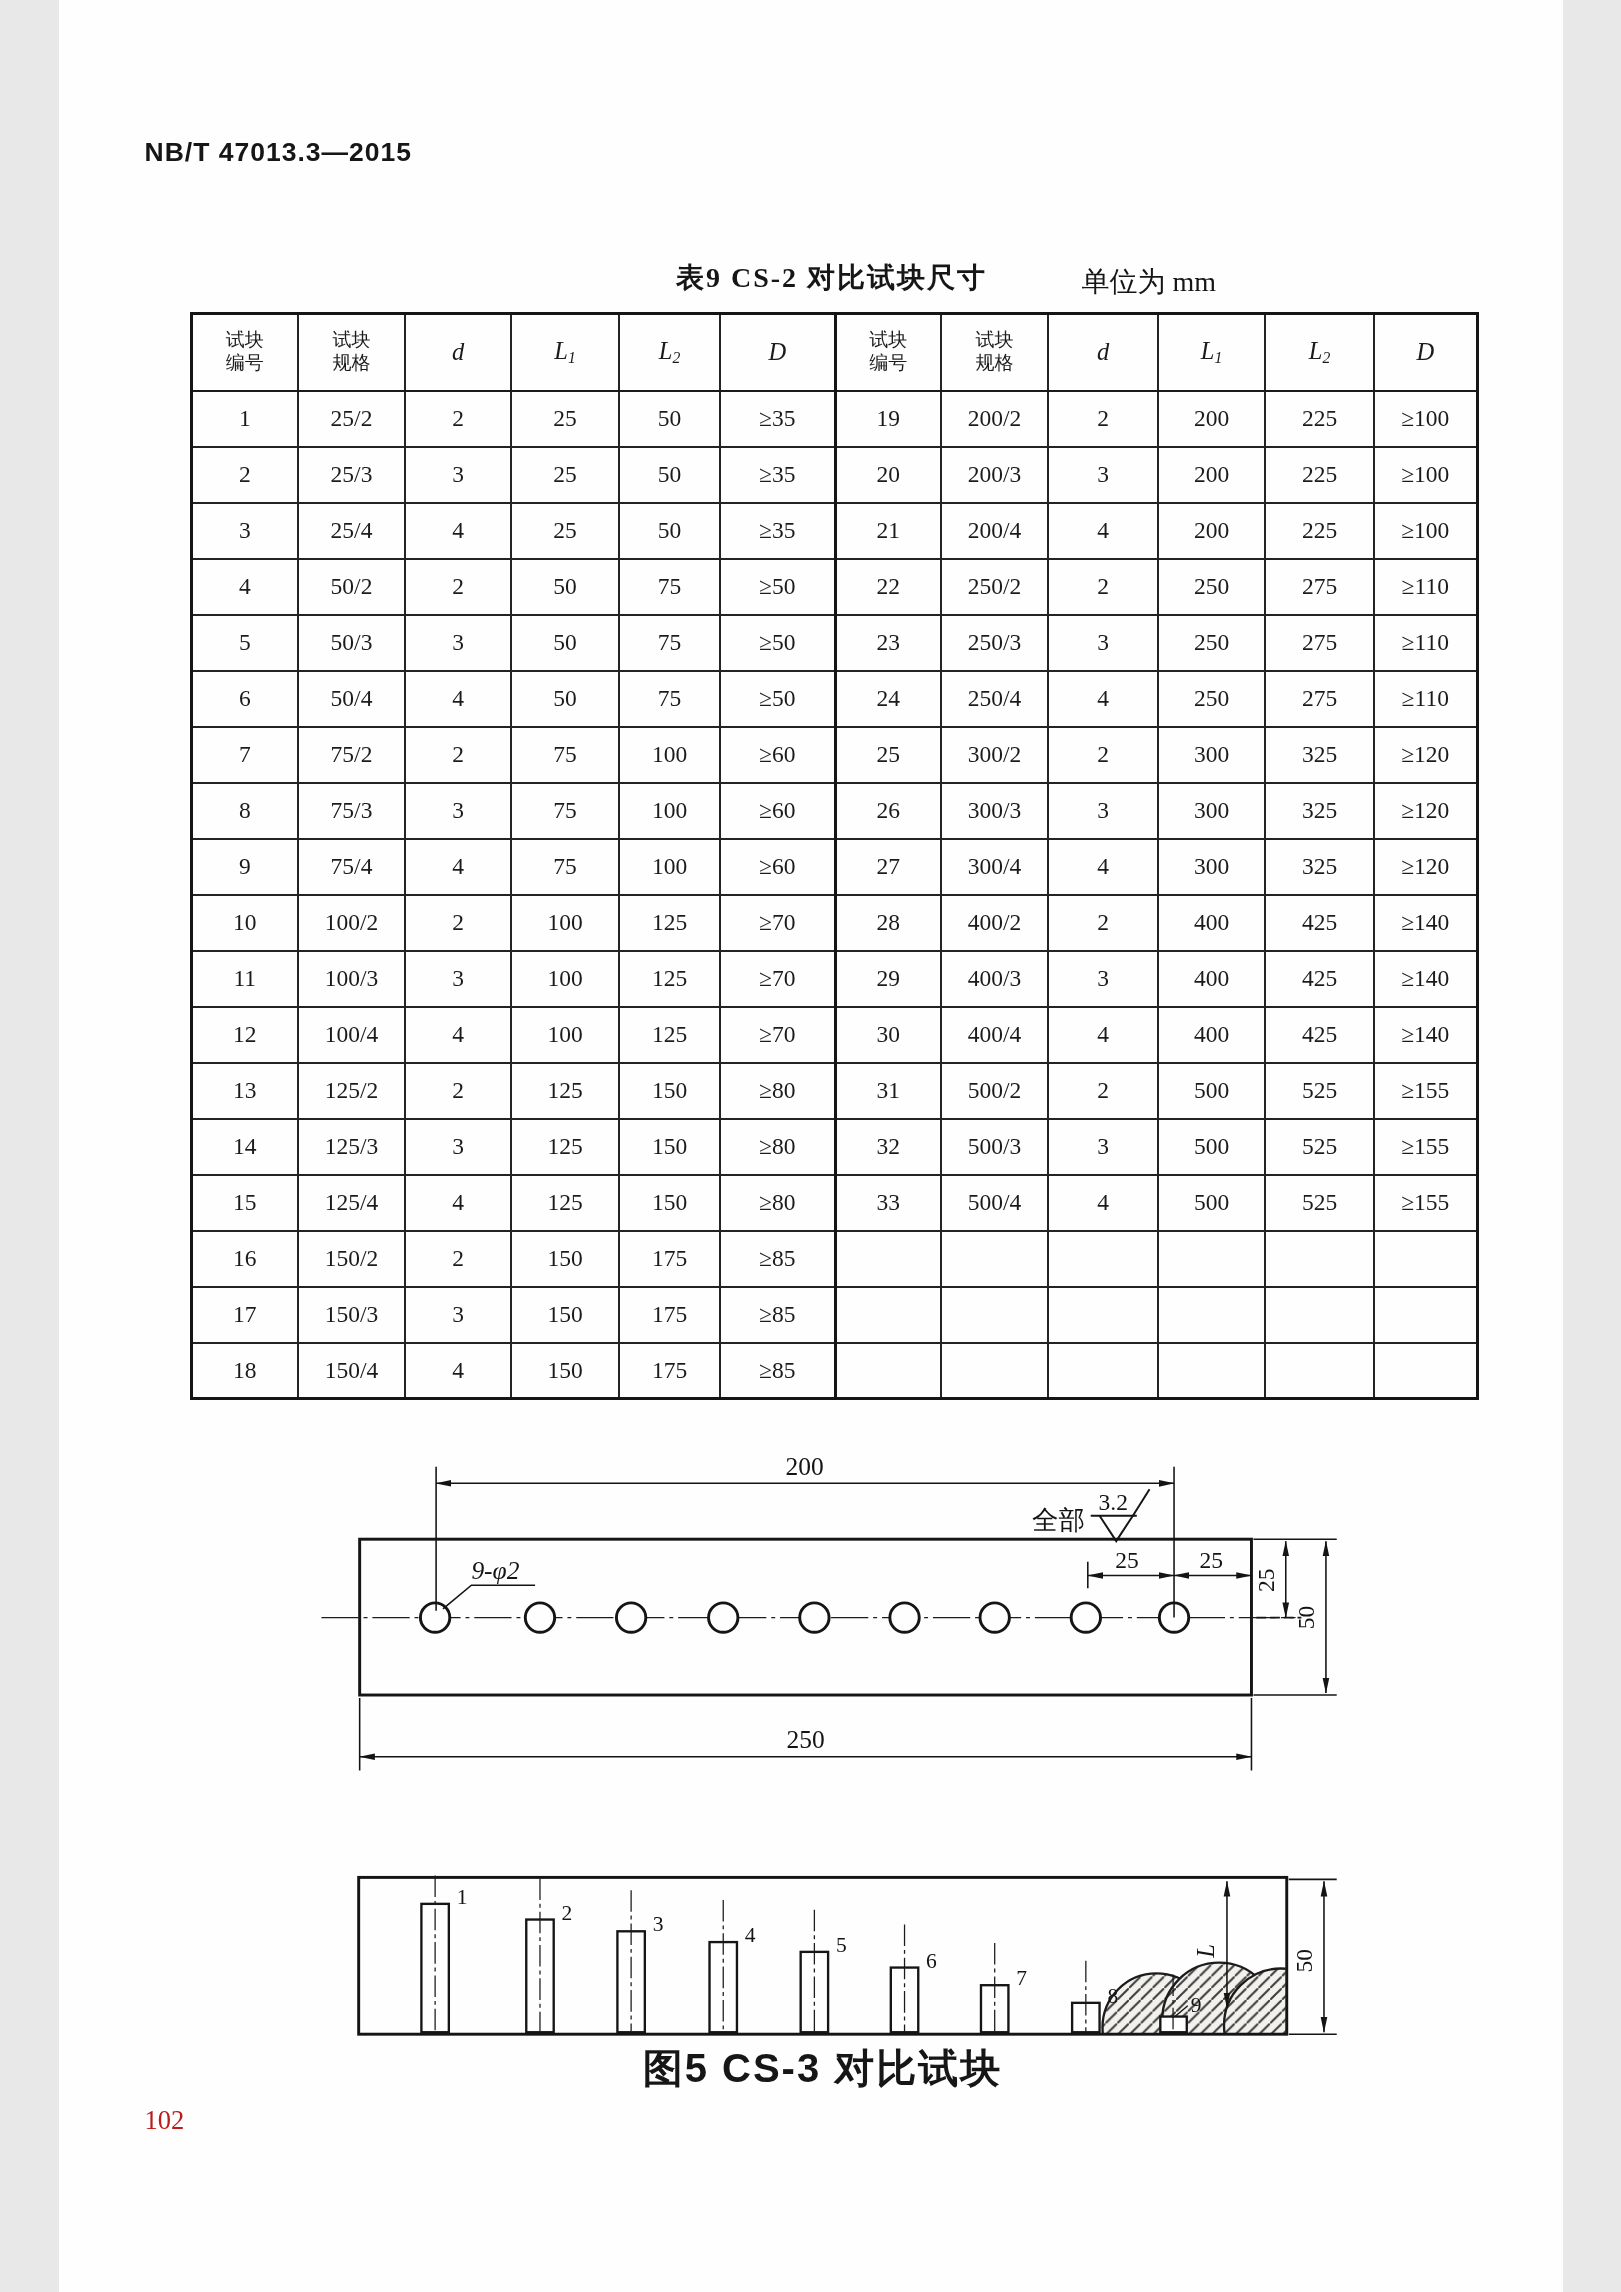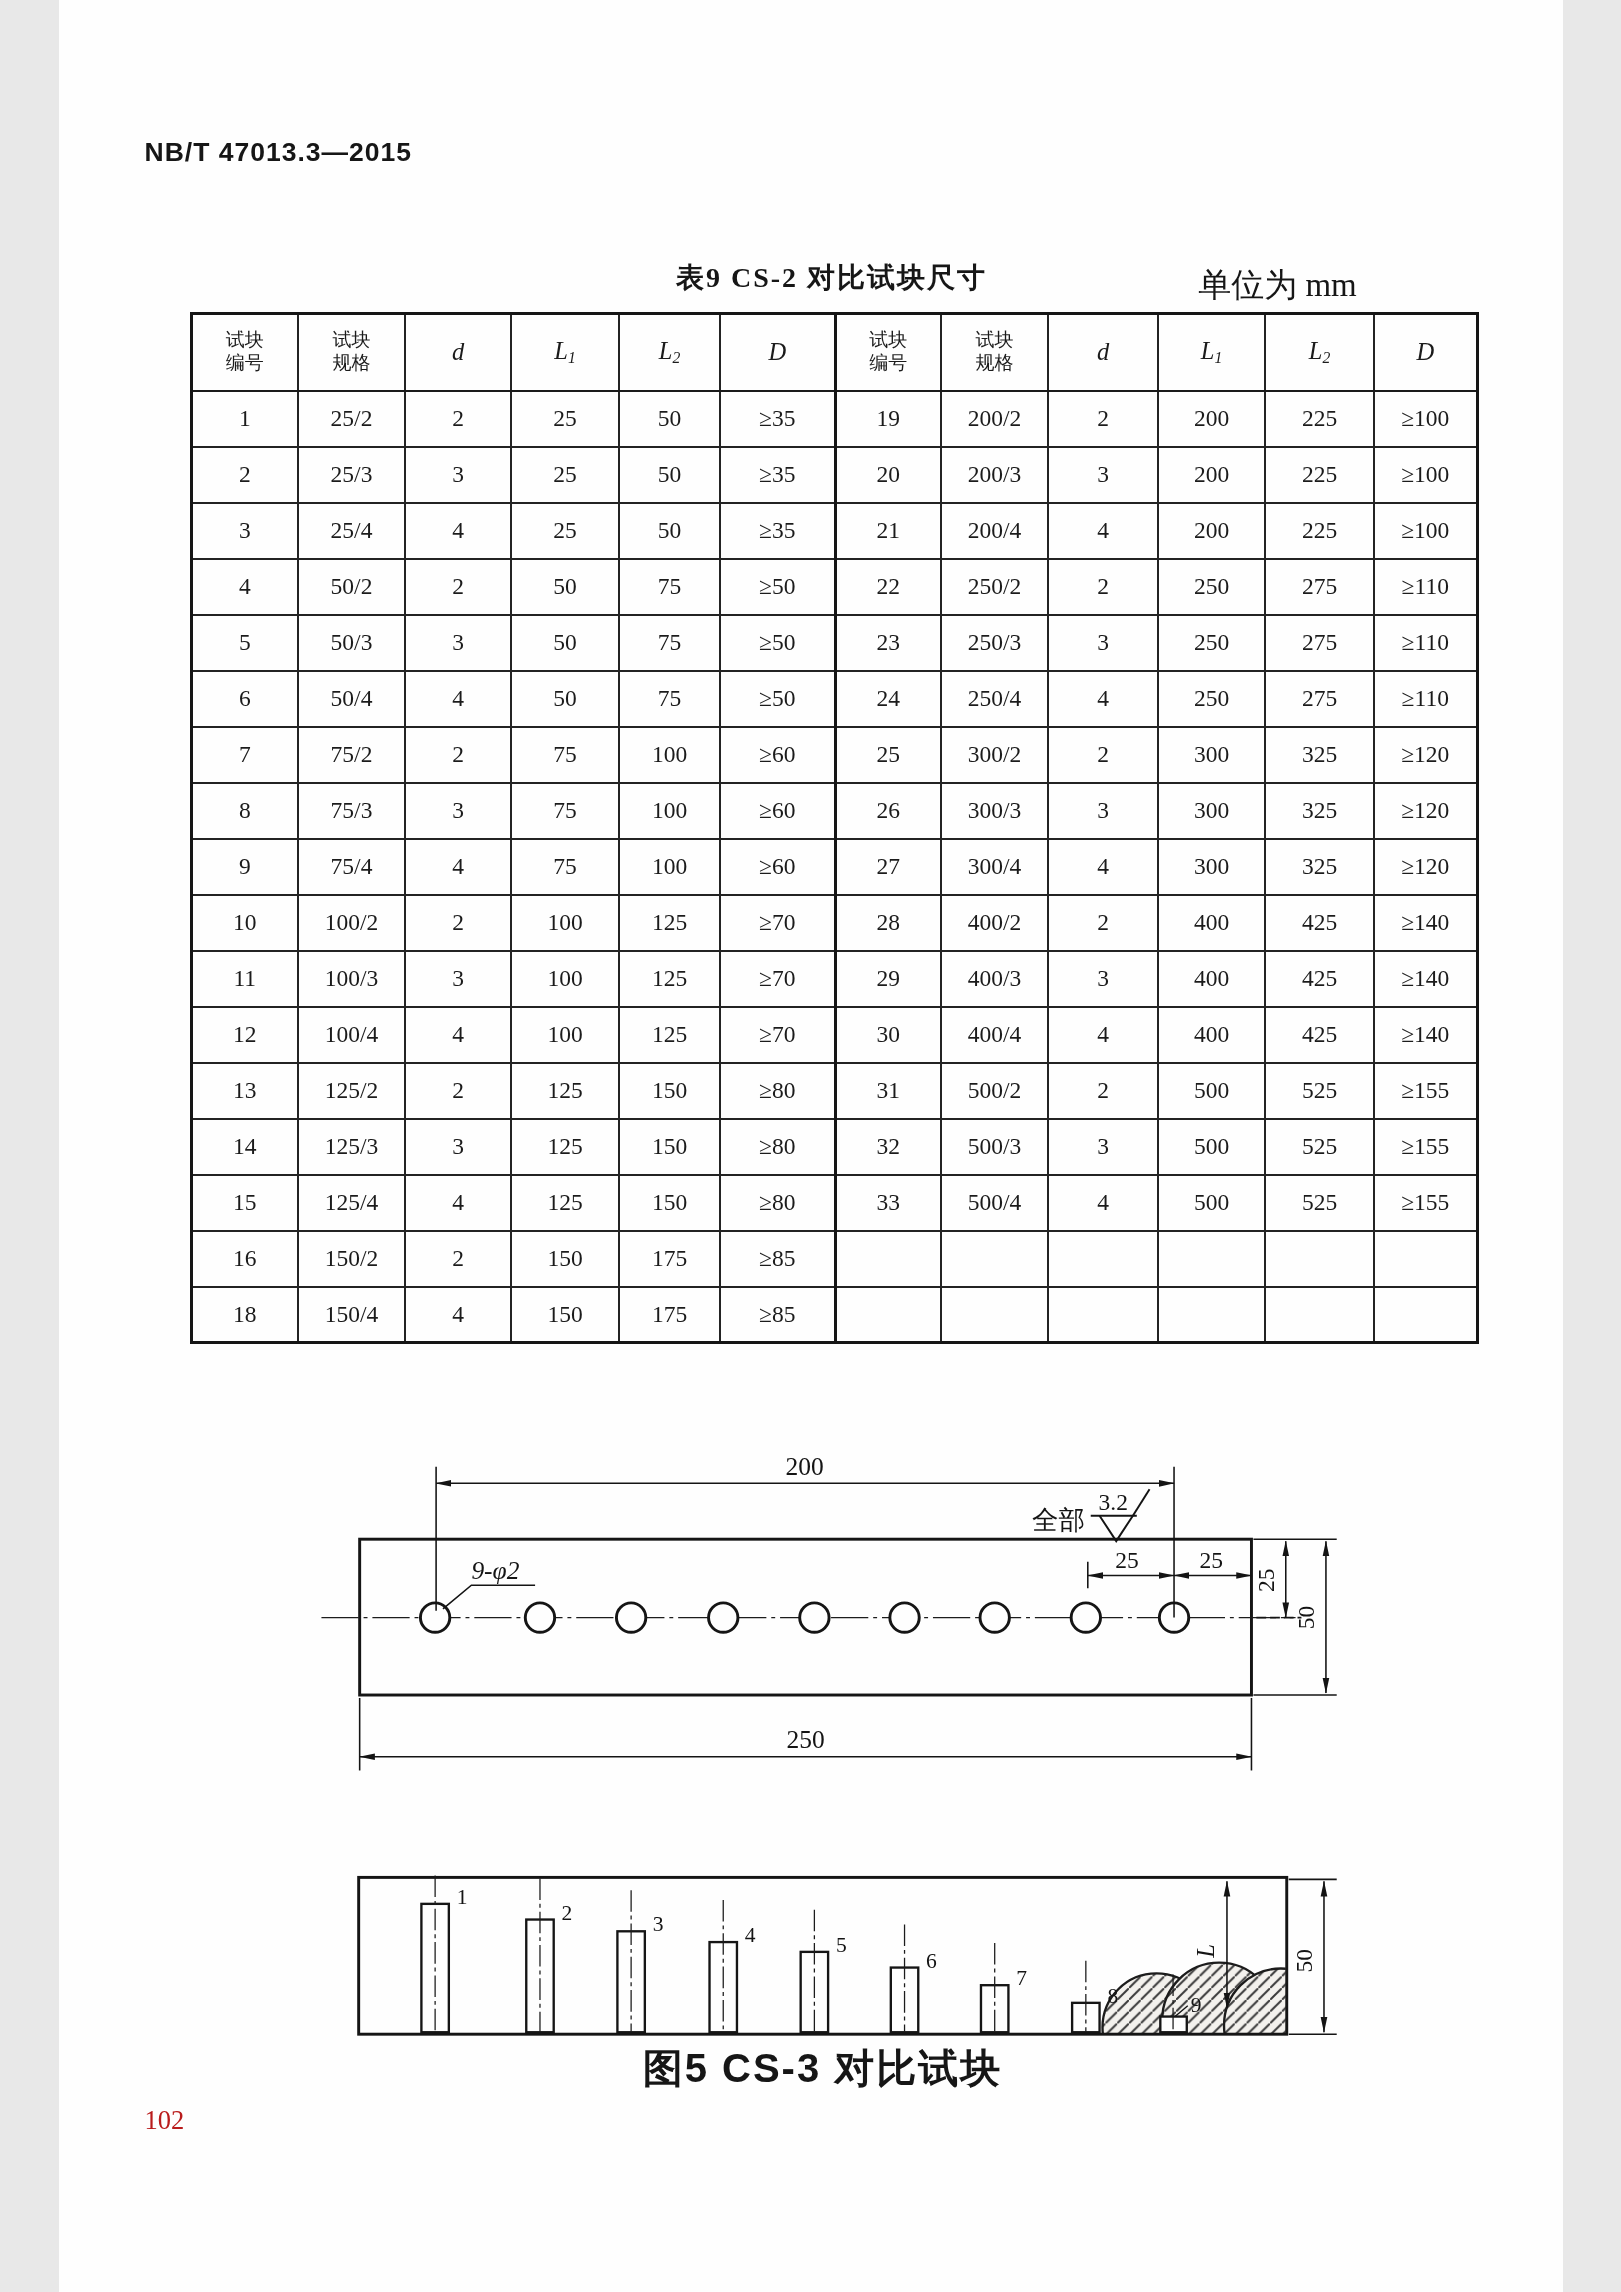--- a/index.html
+++ b/index.html
@@ -13,21 +13,21 @@
     font-family:"Liberation Sans", sans-serif;
     font-weight:bold; font-size:26.5px; letter-spacing:1px; color:#161616;
   }
   .table-title {
     position:absolute; left:131px; top:259px; width:1284px;
     text-align:center; font-weight:bold; font-size:28px; color:#161616;
     font-family:Liberation Serif, serif; letter-spacing:2px;
   }
   .unit-note {
     position:absolute; left:1023px; top:263px; width:392px;
-    text-align:center; font-size:33px; color:#161616;
+    text-align:left; font-size:28px; color:#161616;
   }
   table.cs2 {
     position:absolute; left:131px; top:312px; width:1284px;
     border-collapse:collapse; table-layout:fixed;
     border:3.9px solid #151515;
   }
   table.cs2 th, table.cs2 td {
     border:2px solid #232323; text-align:center; vertical-align:middle;
     padding:0; overflow:hidden;
   }
@@ -318,20 +318,34 @@
           <td>175</td>
           <td>≥85</td>
           <td></td>
           <td></td>
           <td></td>
           <td></td>
           <td></td>
           <td></td>
         </tr>
         <tr>
+          <td>17</td>
+          <td>150/3</td>
+          <td>3</td>
+          <td>150</td>
+          <td>175</td>
+          <td>≥85</td>
+          <td></td>
+          <td></td>
+          <td></td>
+          <td></td>
+          <td></td>
+          <td></td>
+        </tr>
+        <tr>
           <td>18</td>
           <td>150/4</td>
           <td>4</td>
           <td>150</td>
           <td>175</td>
           <td>≥85</td>
           <td></td>
           <td></td>
           <td></td>
           <td></td>

